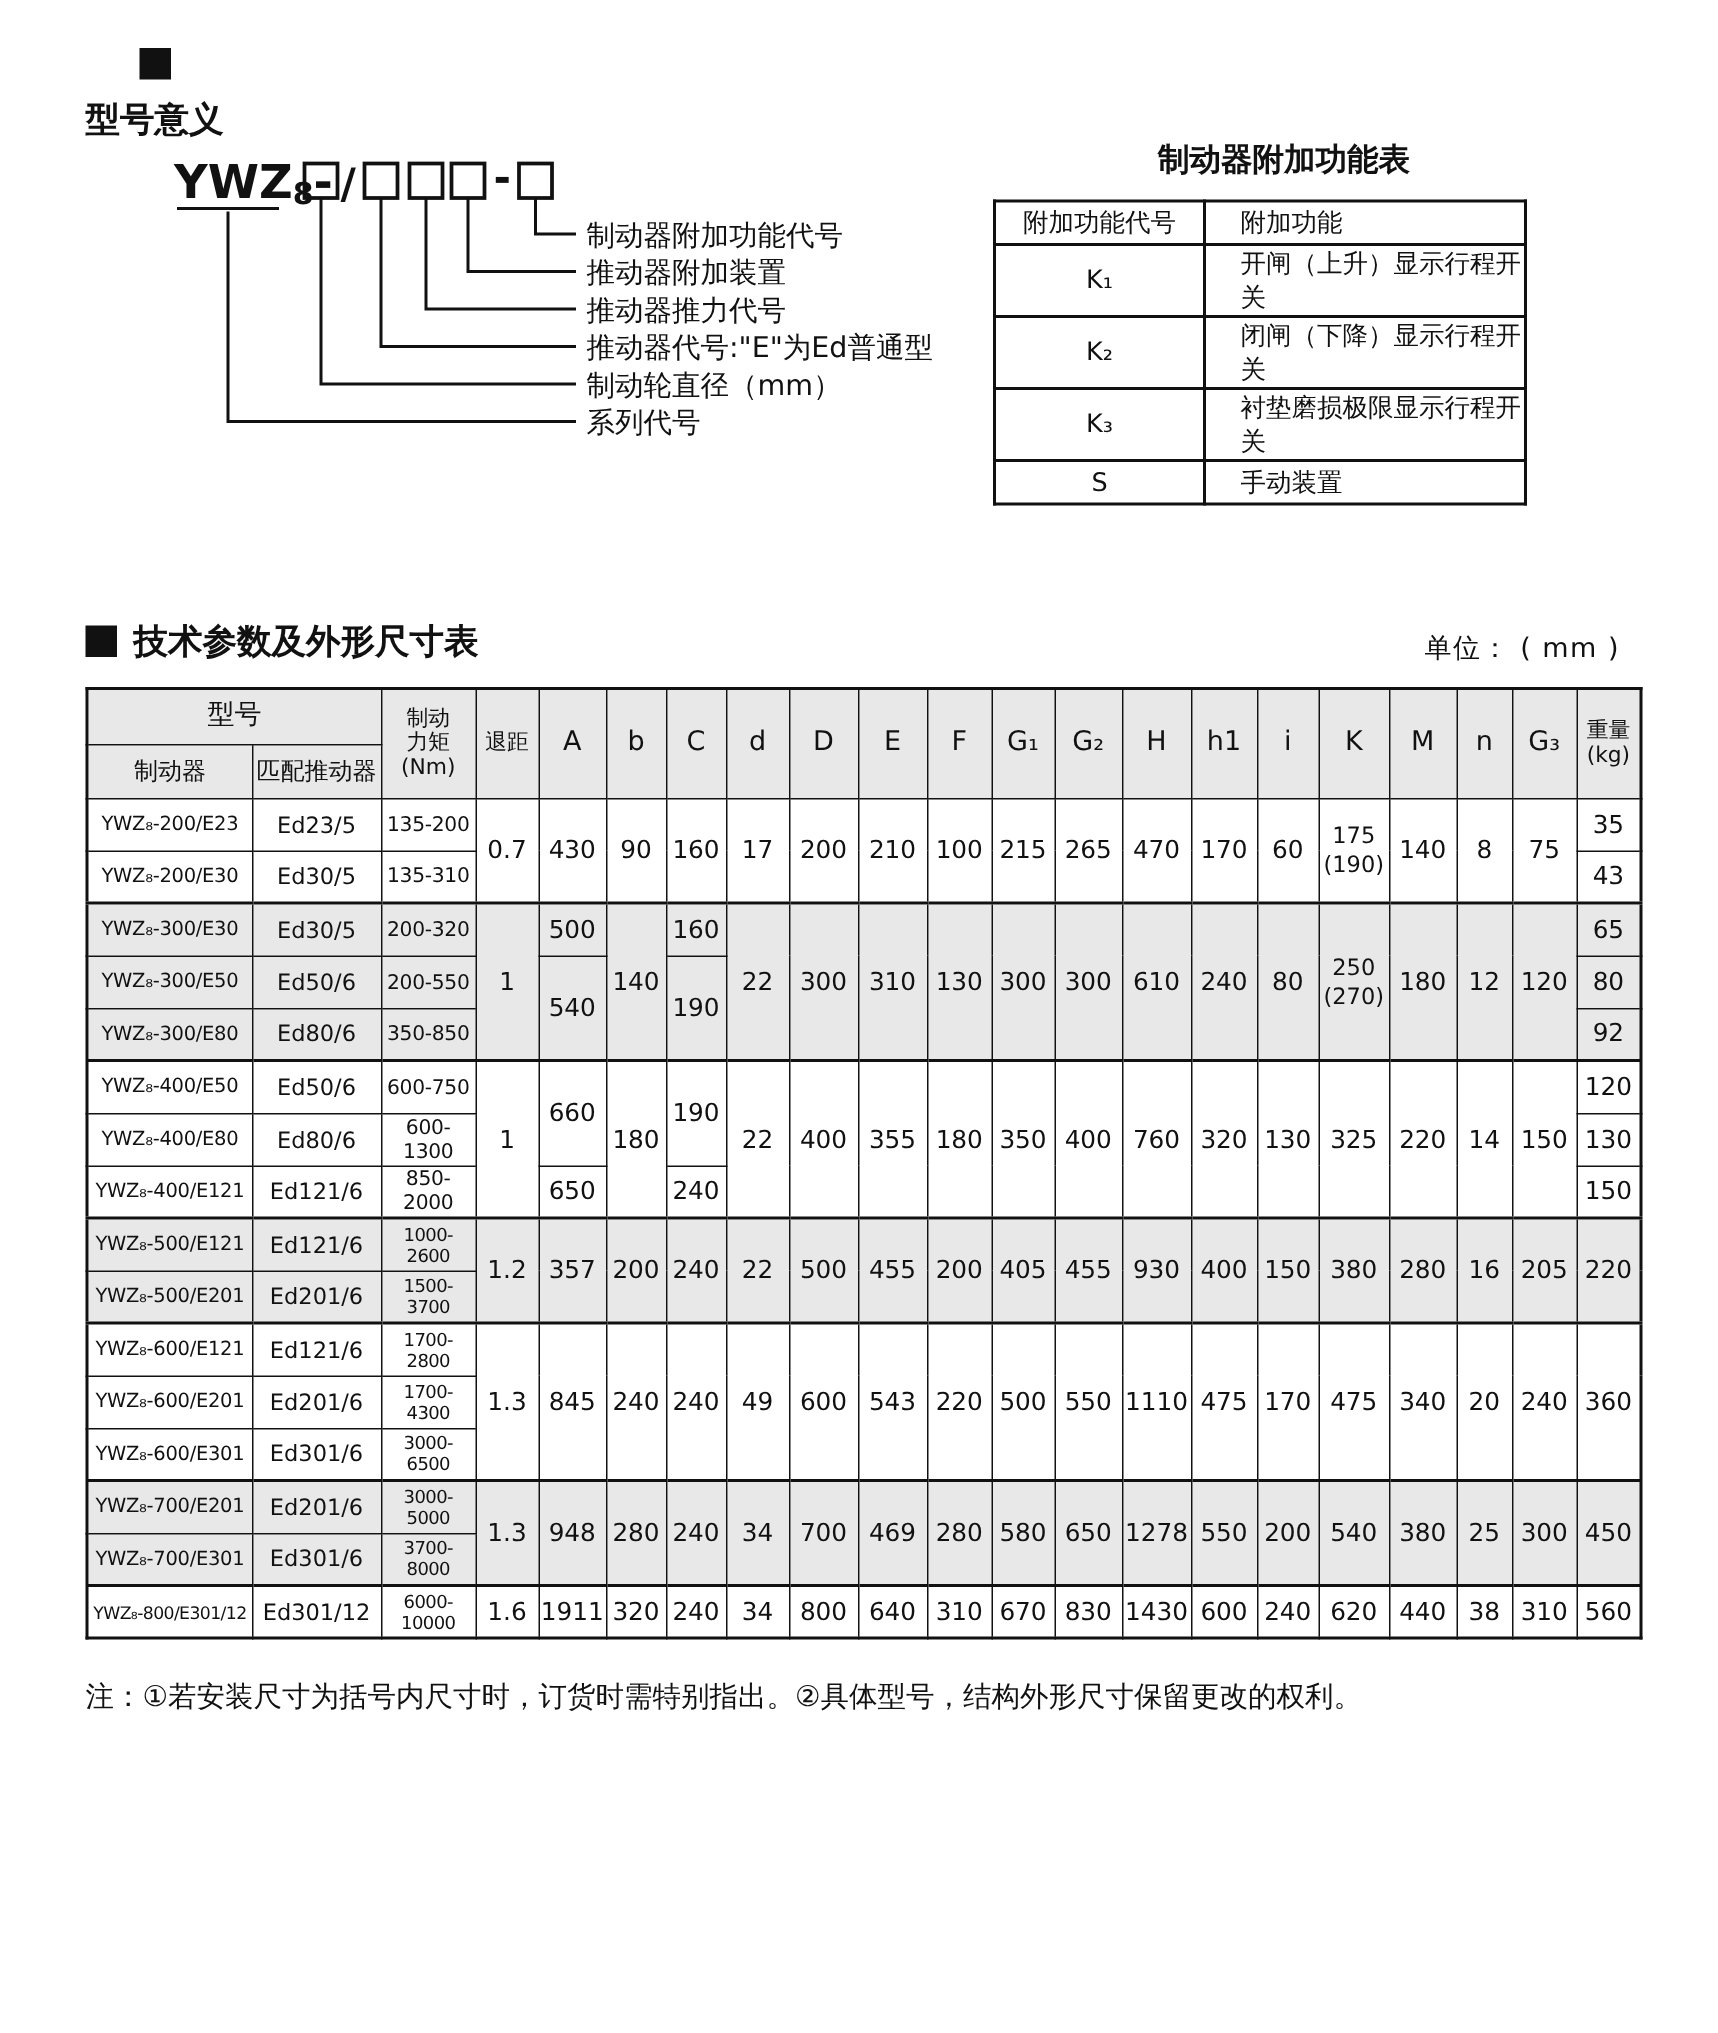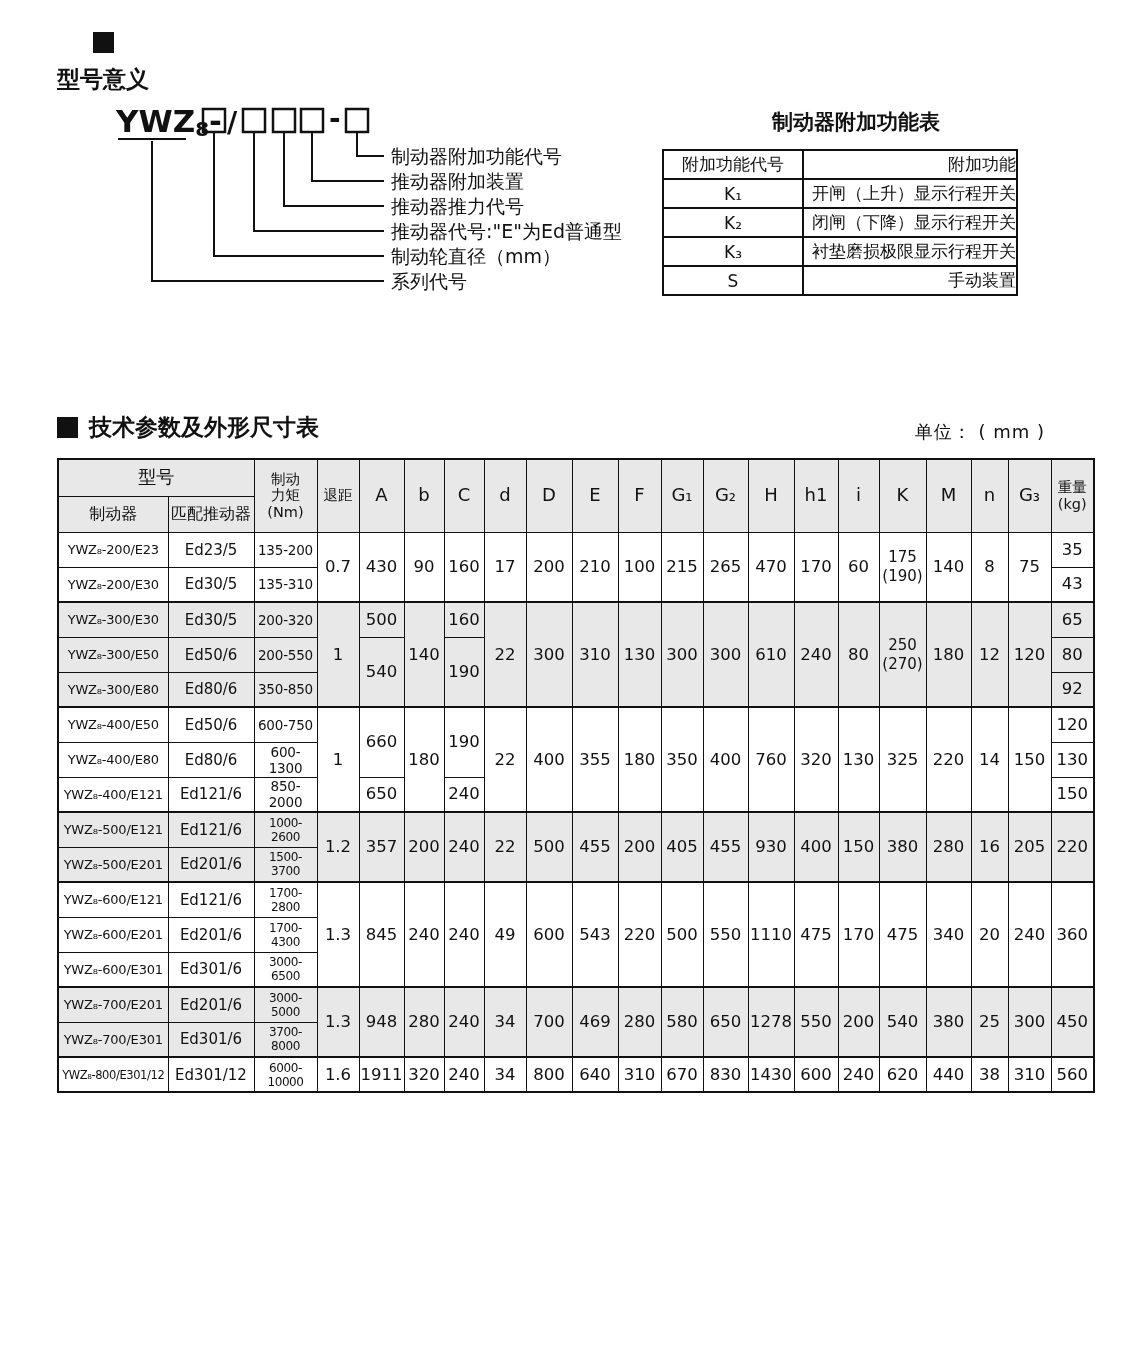--- a/index.html
+++ b/index.html
@@ -11,39 +11,39 @@
   }
   .page { position:relative; width:1145px; height:1355px; overflow:hidden; }
 
   
   .section-title { position:absolute; display:flex; align-items:center; gap:11px;
     font-weight:bold; font-size:23px; color:#111; }
   .marker { width:21px; height:21px; background:#111; flex:0 0 auto; }
   #sec1 { left:57px; top:32px;flex-direction:column; }
   #sec2 { left:57px; top:412px; }
   .unit-label { position:absolute; left:880px; top:420px; width:200px;
-    font-size:18px; text-align:center; letter-spacing:1px; }
+    font-size:18px; text-align:right; letter-spacing:1px; }
 
   
   #diagram { position:absolute; left:108px; top:92px; }
   #diagram text { fill:#111; }
   .dtext { font-size:31px; font-weight:bold; }
   .dsub  { font-size:20px; font-weight:bold; }
   .dsym  { font-size:28px; font-weight:bold; }
   .dlabel{ font-size:19px; }
   #diagram rect { fill:none; stroke:#111; stroke-width:2.5; }
   #diagram path, #diagram line { stroke:#111; stroke-width:2; fill:none; }
 
   
-  .ft-wrap { position:absolute; left:662px; top:108px; width:388px; }
+  .ft-wrap { position:absolute; left:662px; top:92px; width:388px; }
   .ft-title { text-align:center; font-size:21px; font-weight:bold; margin-bottom:13px; }
   table.ft { border-collapse:collapse; table-layout:fixed; width:354px;border-radius:26px; }
   table.ft td { border:2px solid #111; height:29px; font-size:17px; vertical-align:middle; }
   table.ft td.code { text-align:center; }
-  table.ft td.func { text-align:right; padding-left:6px; }
+  table.ft td.func { text-align:left; padding-left:23px; }
 
   
   .mt-wrap { position:absolute; left:57px; top:458px; }
   table.mt { border-collapse:collapse; table-layout:fixed; border:2px solid #111; }
   table.mt th, table.mt td {
     border:1.5px solid #111; text-align:center; vertical-align:middle;
     white-space:pre-line; padding:0 1px; overflow:hidden;
   }
   table.mt thead th { background:#e8e8e8; font-weight:normal; font-size:18px; line-height:1.15; }
   table.mt thead tr:first-child th { height:37px; }
@@ -409,14 +409,15 @@
             <td class="num">620</td>
             <td class="num">440</td>
             <td class="num">38</td>
             <td class="num">310</td>
             <td class="num">560</td>
           </tr>
         </tbody>
       </table>
   </div>
 
+  <div class="note">注：①若安装尺寸为括号内尺寸时，订货时需特别指出。②具体型号，结构外形尺寸保留更改的权利。</div>
 
 </div>
 
 </body></html>

